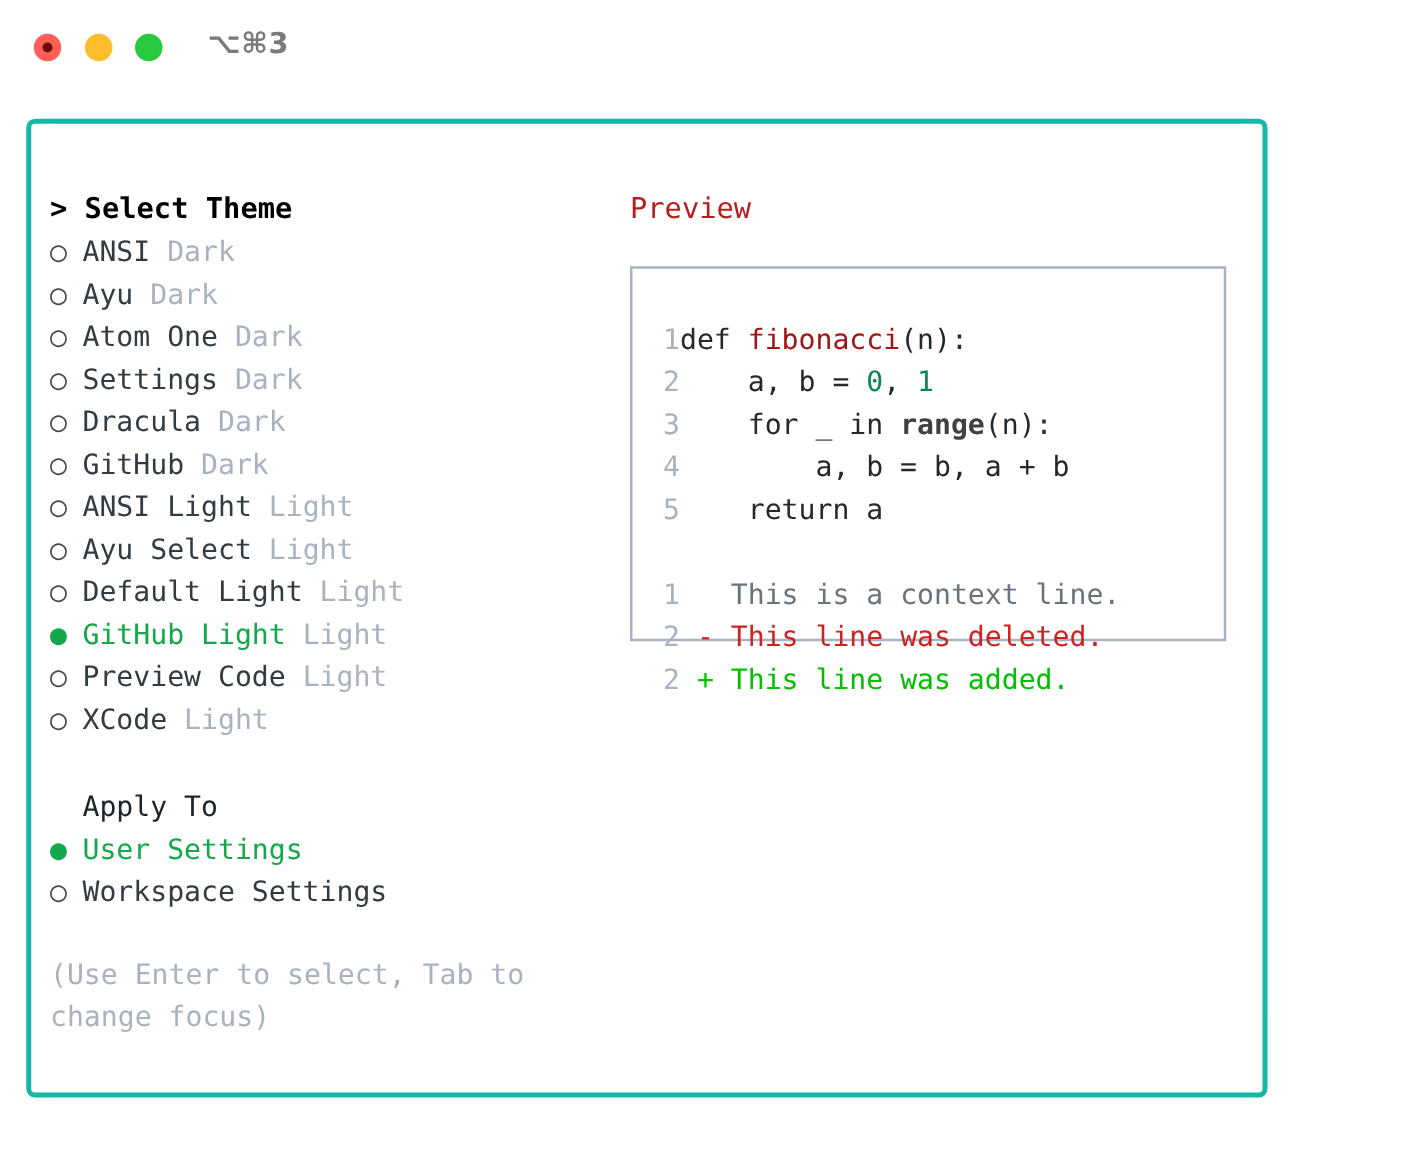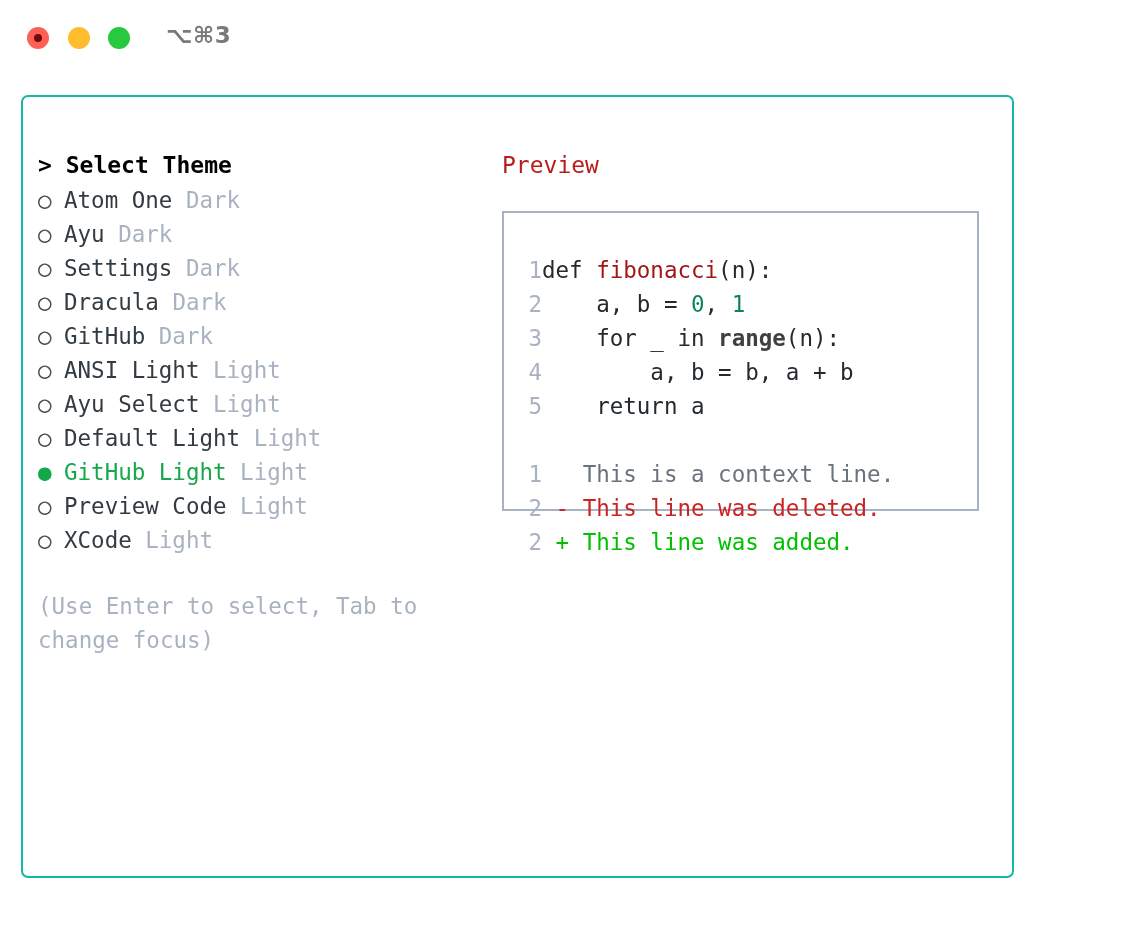--- a/index.html
+++ b/index.html
@@ -62,21 +62,21 @@
     white-space: pre;
   }
 
   
   #main-panel {
     position: absolute;
     left: 21px;
     top: 95px;
     width: 993px;
     height: 783px;
-    border: 2px solid #14b8a6;
+    border: 4px solid #14b8a6;
     border-radius: 7px;
     box-sizing: border-box;
     background: #ffffff;
   }
 
   
   #theme-column {
     position: absolute;
     left: 15px;
     top: 50px;
@@ -190,33 +190,41 @@
     <div id="window-title">⌥⌘3</div>
   </div>
 
   <div id="main-panel">
 
     <div id="theme-column">
 
       <div id="select-theme-header">&gt; Select Theme</div>
 
       <div id="theme-list">
+          <div class="row"><span class="bullet bullet-empty">○</span><span class="theme-name">ANSI </span><span class="theme-kind">Dark</span></div>
+          <div class="row"><span class="bullet bullet-empty">○</span><span class="theme-name">Ayu </span><span class="theme-kind">Dark</span></div>
           <div class="row"><span class="bullet bullet-empty">○</span><span class="theme-name">Atom One </span><span class="theme-kind">Dark</span></div>
-          <div class="row"><span class="bullet bullet-empty">○</span><span class="theme-name">Ayu </span><span class="theme-kind">Dark</span></div>
           <div class="row"><span class="bullet bullet-empty">○</span><span class="theme-name">Settings </span><span class="theme-kind">Dark</span></div>
           <div class="row"><span class="bullet bullet-empty">○</span><span class="theme-name">Dracula </span><span class="theme-kind">Dark</span></div>
           <div class="row"><span class="bullet bullet-empty">○</span><span class="theme-name">GitHub </span><span class="theme-kind">Dark</span></div>
           <div class="row"><span class="bullet bullet-empty">○</span><span class="theme-name">ANSI Light </span><span class="theme-kind">Light</span></div>
           <div class="row"><span class="bullet bullet-empty">○</span><span class="theme-name">Ayu Select </span><span class="theme-kind">Light</span></div>
           <div class="row"><span class="bullet bullet-empty">○</span><span class="theme-name">Default Light </span><span class="theme-kind">Light</span></div>
           <div class="row"><span class="bullet bullet-filled">●</span><span class="theme-name selected">GitHub Light </span><span class="theme-kind">Light</span></div>
           <div class="row"><span class="bullet bullet-empty">○</span><span class="theme-name">Preview Code </span><span class="theme-kind">Light</span></div>
           <div class="row"><span class="bullet bullet-empty">○</span><span class="theme-name">XCode </span><span class="theme-kind">Light</span></div>
         </div>
 
+      <div id="apply-to-block">
+        <div id="apply-to-label">Apply To</div>
+        <div id="apply-to-list">
+            <div class="row"><span class="bullet bullet-filled">●</span><span class="apply-name selected">User Settings</span></div>
+            <div class="row"><span class="bullet bullet-empty">○</span><span class="apply-name">Workspace Settings</span></div>
+          </div>
+      </div>
 
       <div id="hint-text">(Use Enter to select, Tab to change focus)</div>
     </div>
 
     <div id="preview-column">
       <div id="preview-header">Preview</div>
       <div id="preview-box">
         <div id="code-area"><div><span class="gutter">1</span><span class="tok-def">def </span><span class="tok-fn">fibonacci</span><span class="tok-plain">(n):</span></div><div><span class="gutter">2</span><span class="tok-plain">    a, b = </span><span class="tok-num">0</span><span class="tok-plain">, </span><span class="tok-num">1</span></div><div><span class="gutter">3</span><span class="tok-plain">    for _ in </span><span class="tok-kw">range</span><span class="tok-plain">(n):</span></div><div><span class="gutter">4</span><span class="tok-plain">        a, b = b, a + b</span></div><div><span class="gutter">5</span><span class="tok-plain">    return a</span></div><div class="spacer-line"> </div><div><span class="gutter">1</span><span class="diff-ctx">   </span><span class="diff-ctx">This is a context line.</span></div><div><span class="gutter">2</span><span class="diff-del"> - </span><span class="diff-del">This line was deleted.</span></div><div><span class="gutter">2</span><span class="diff-add"> + </span><span class="diff-add">This line was added.</span></div></div>
       </div>
     </div>

